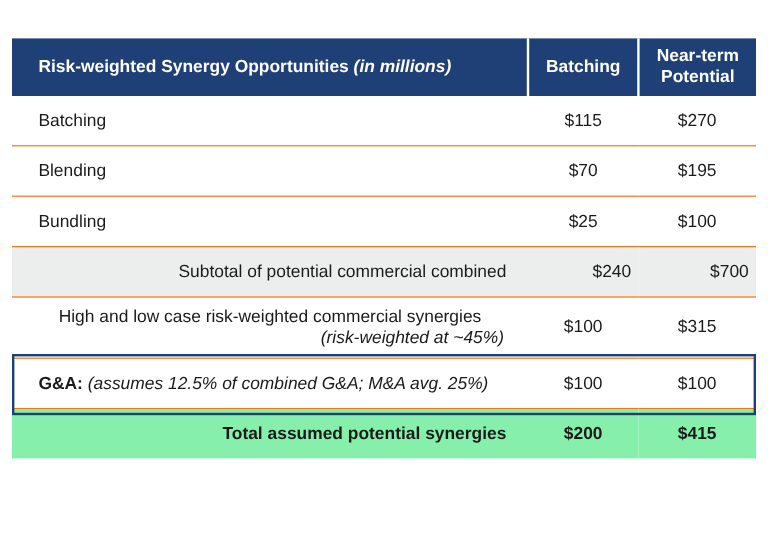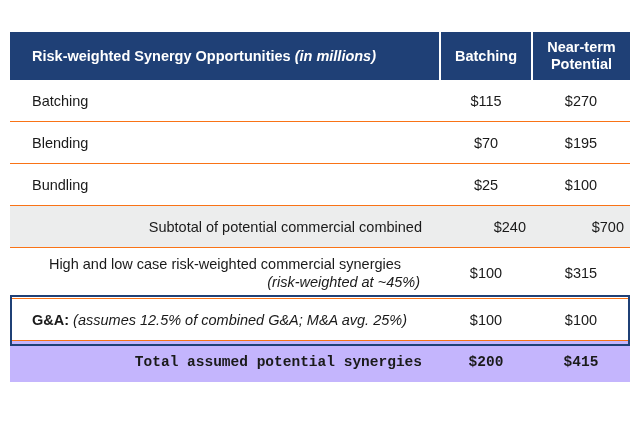--- a/index.html
+++ b/index.html
@@ -85,23 +85,22 @@
   }
   tr.shaded td {
     background: #eceded;
     text-align: right;
   }
   tr.shaded td.label {
     text-align: right;
     padding-right: 18px !important;
   }
   tr.total td {
-    background: #c4b5fd;
-    font-weight: bold;
-    font-family: Liberation Mono, monospace;
+    background: #86efac;
+    font-weight: bold;
   }
   tr.total td.label {
     text-align: right;
     padding-right: 18px !important;
     font-weight: bold;
   }
   tr.highlight td {
     background: #ffffff;
     height: 50px;
   }

